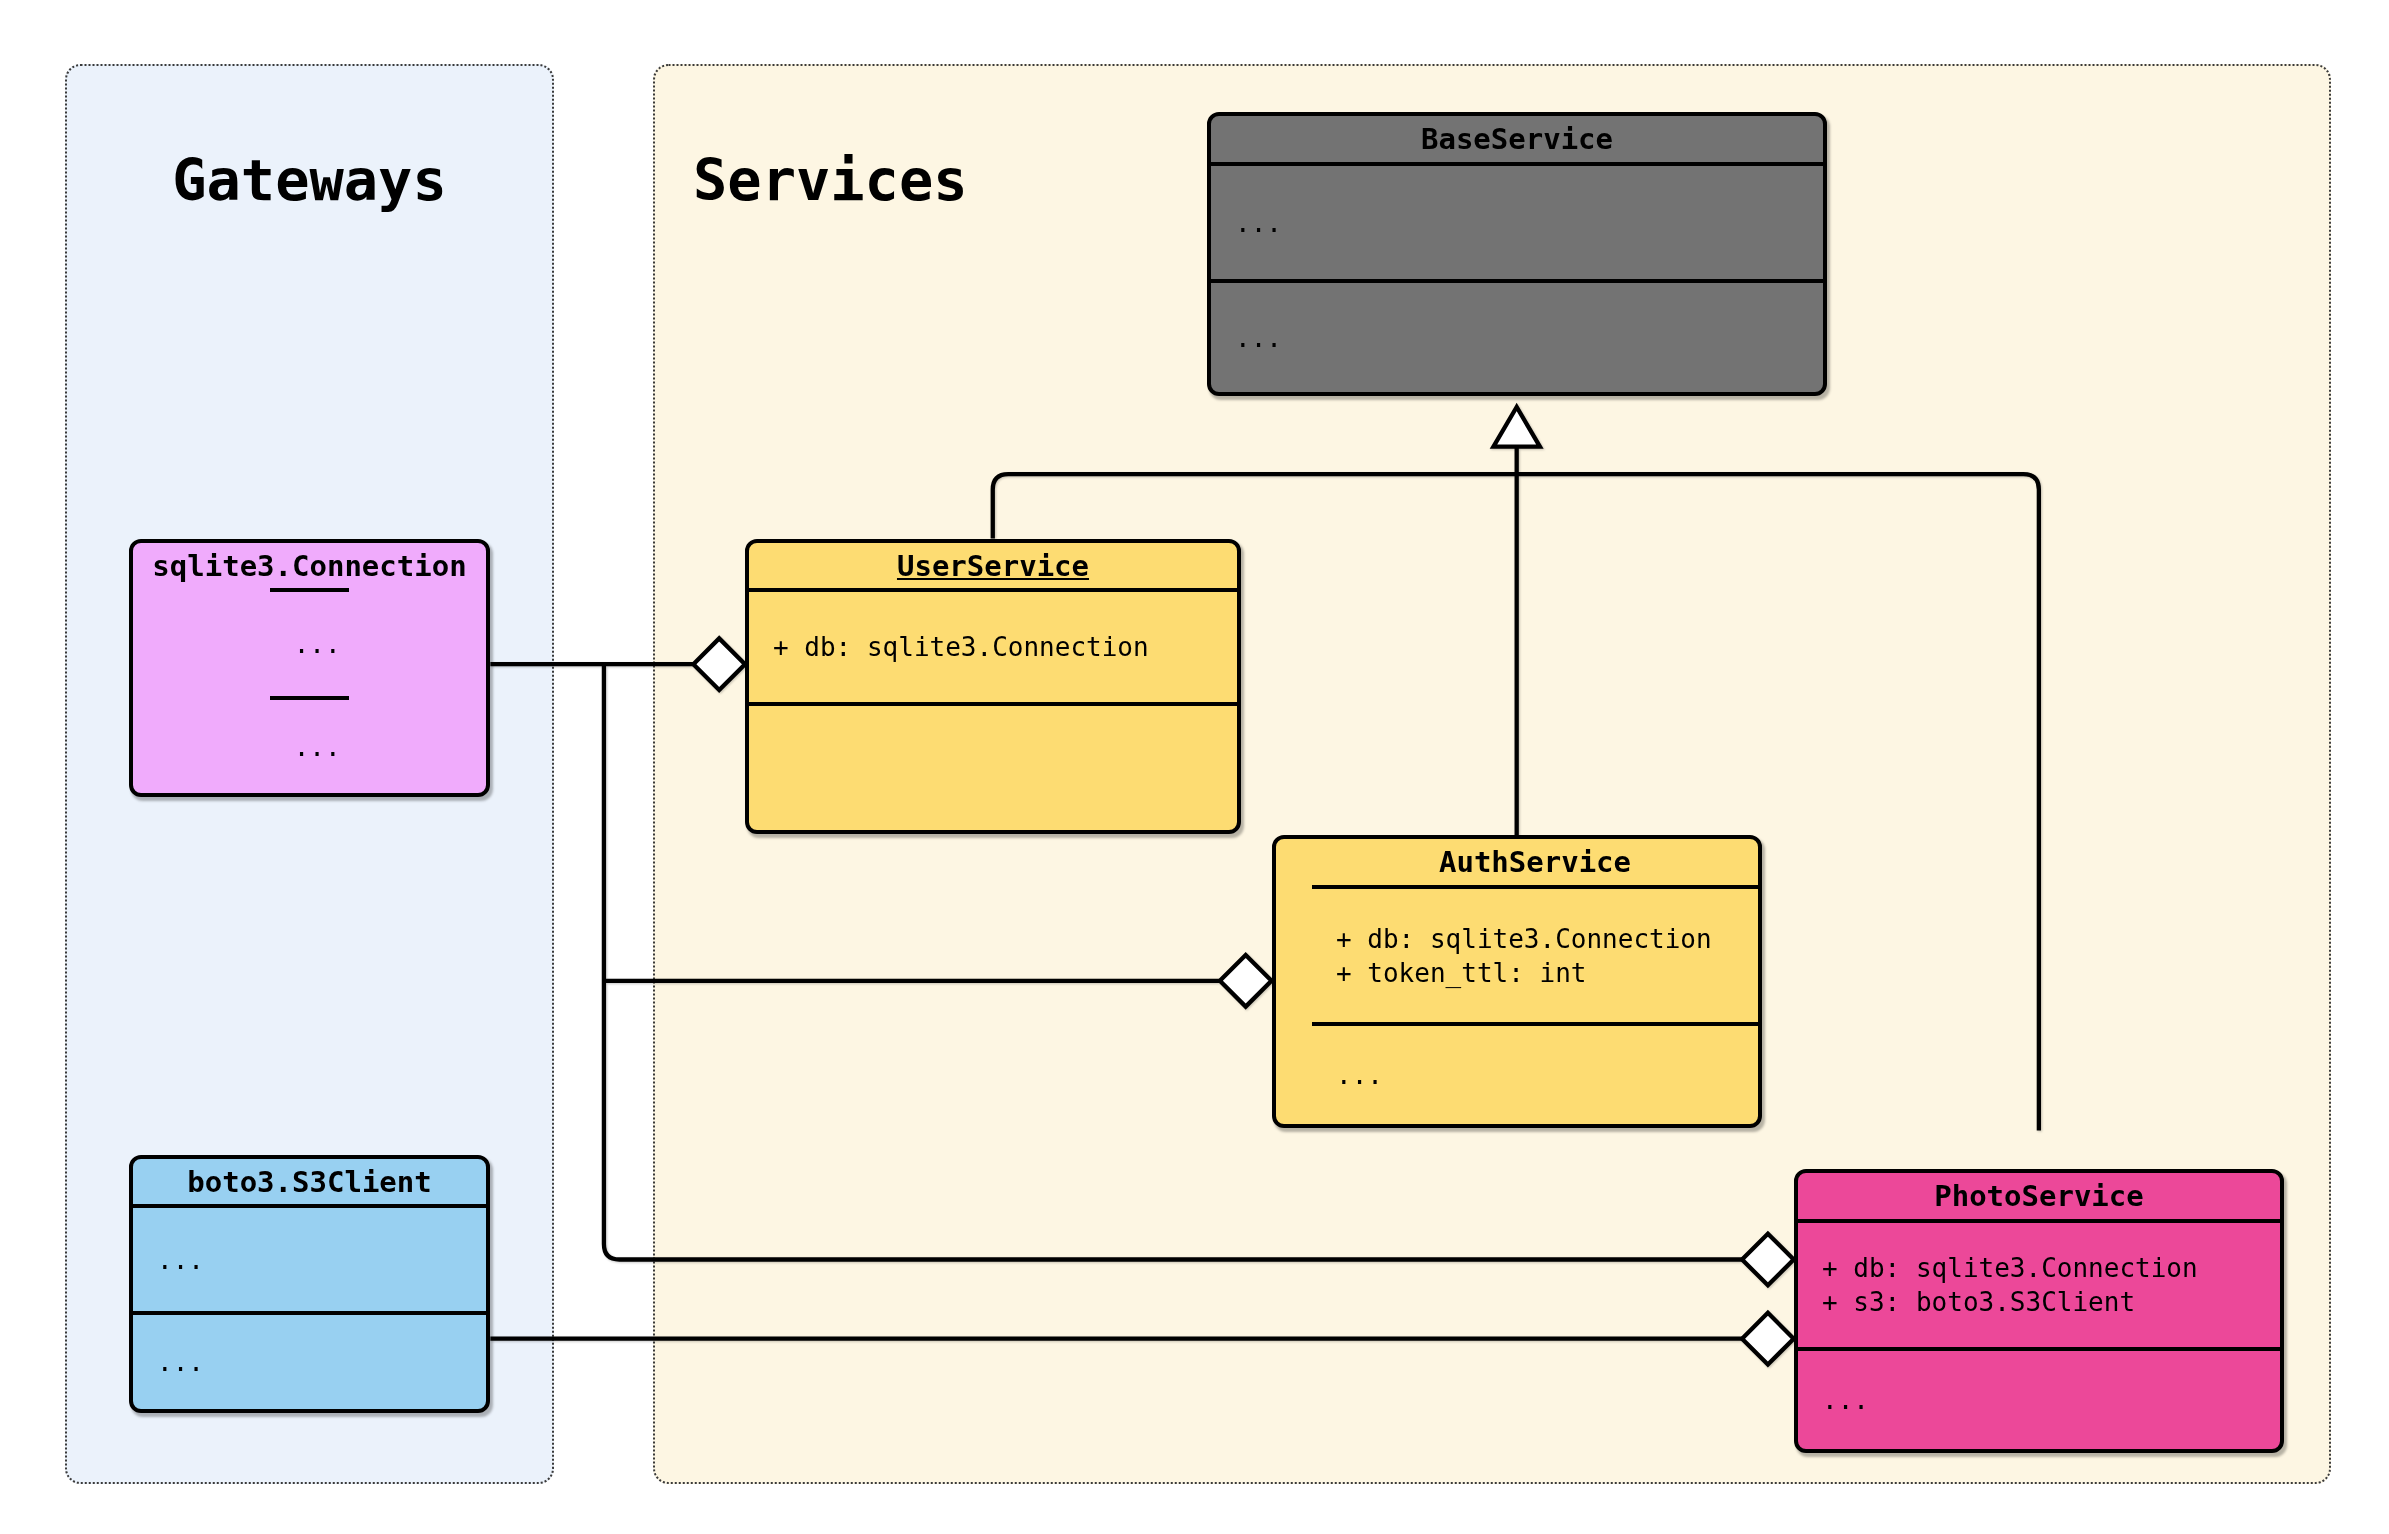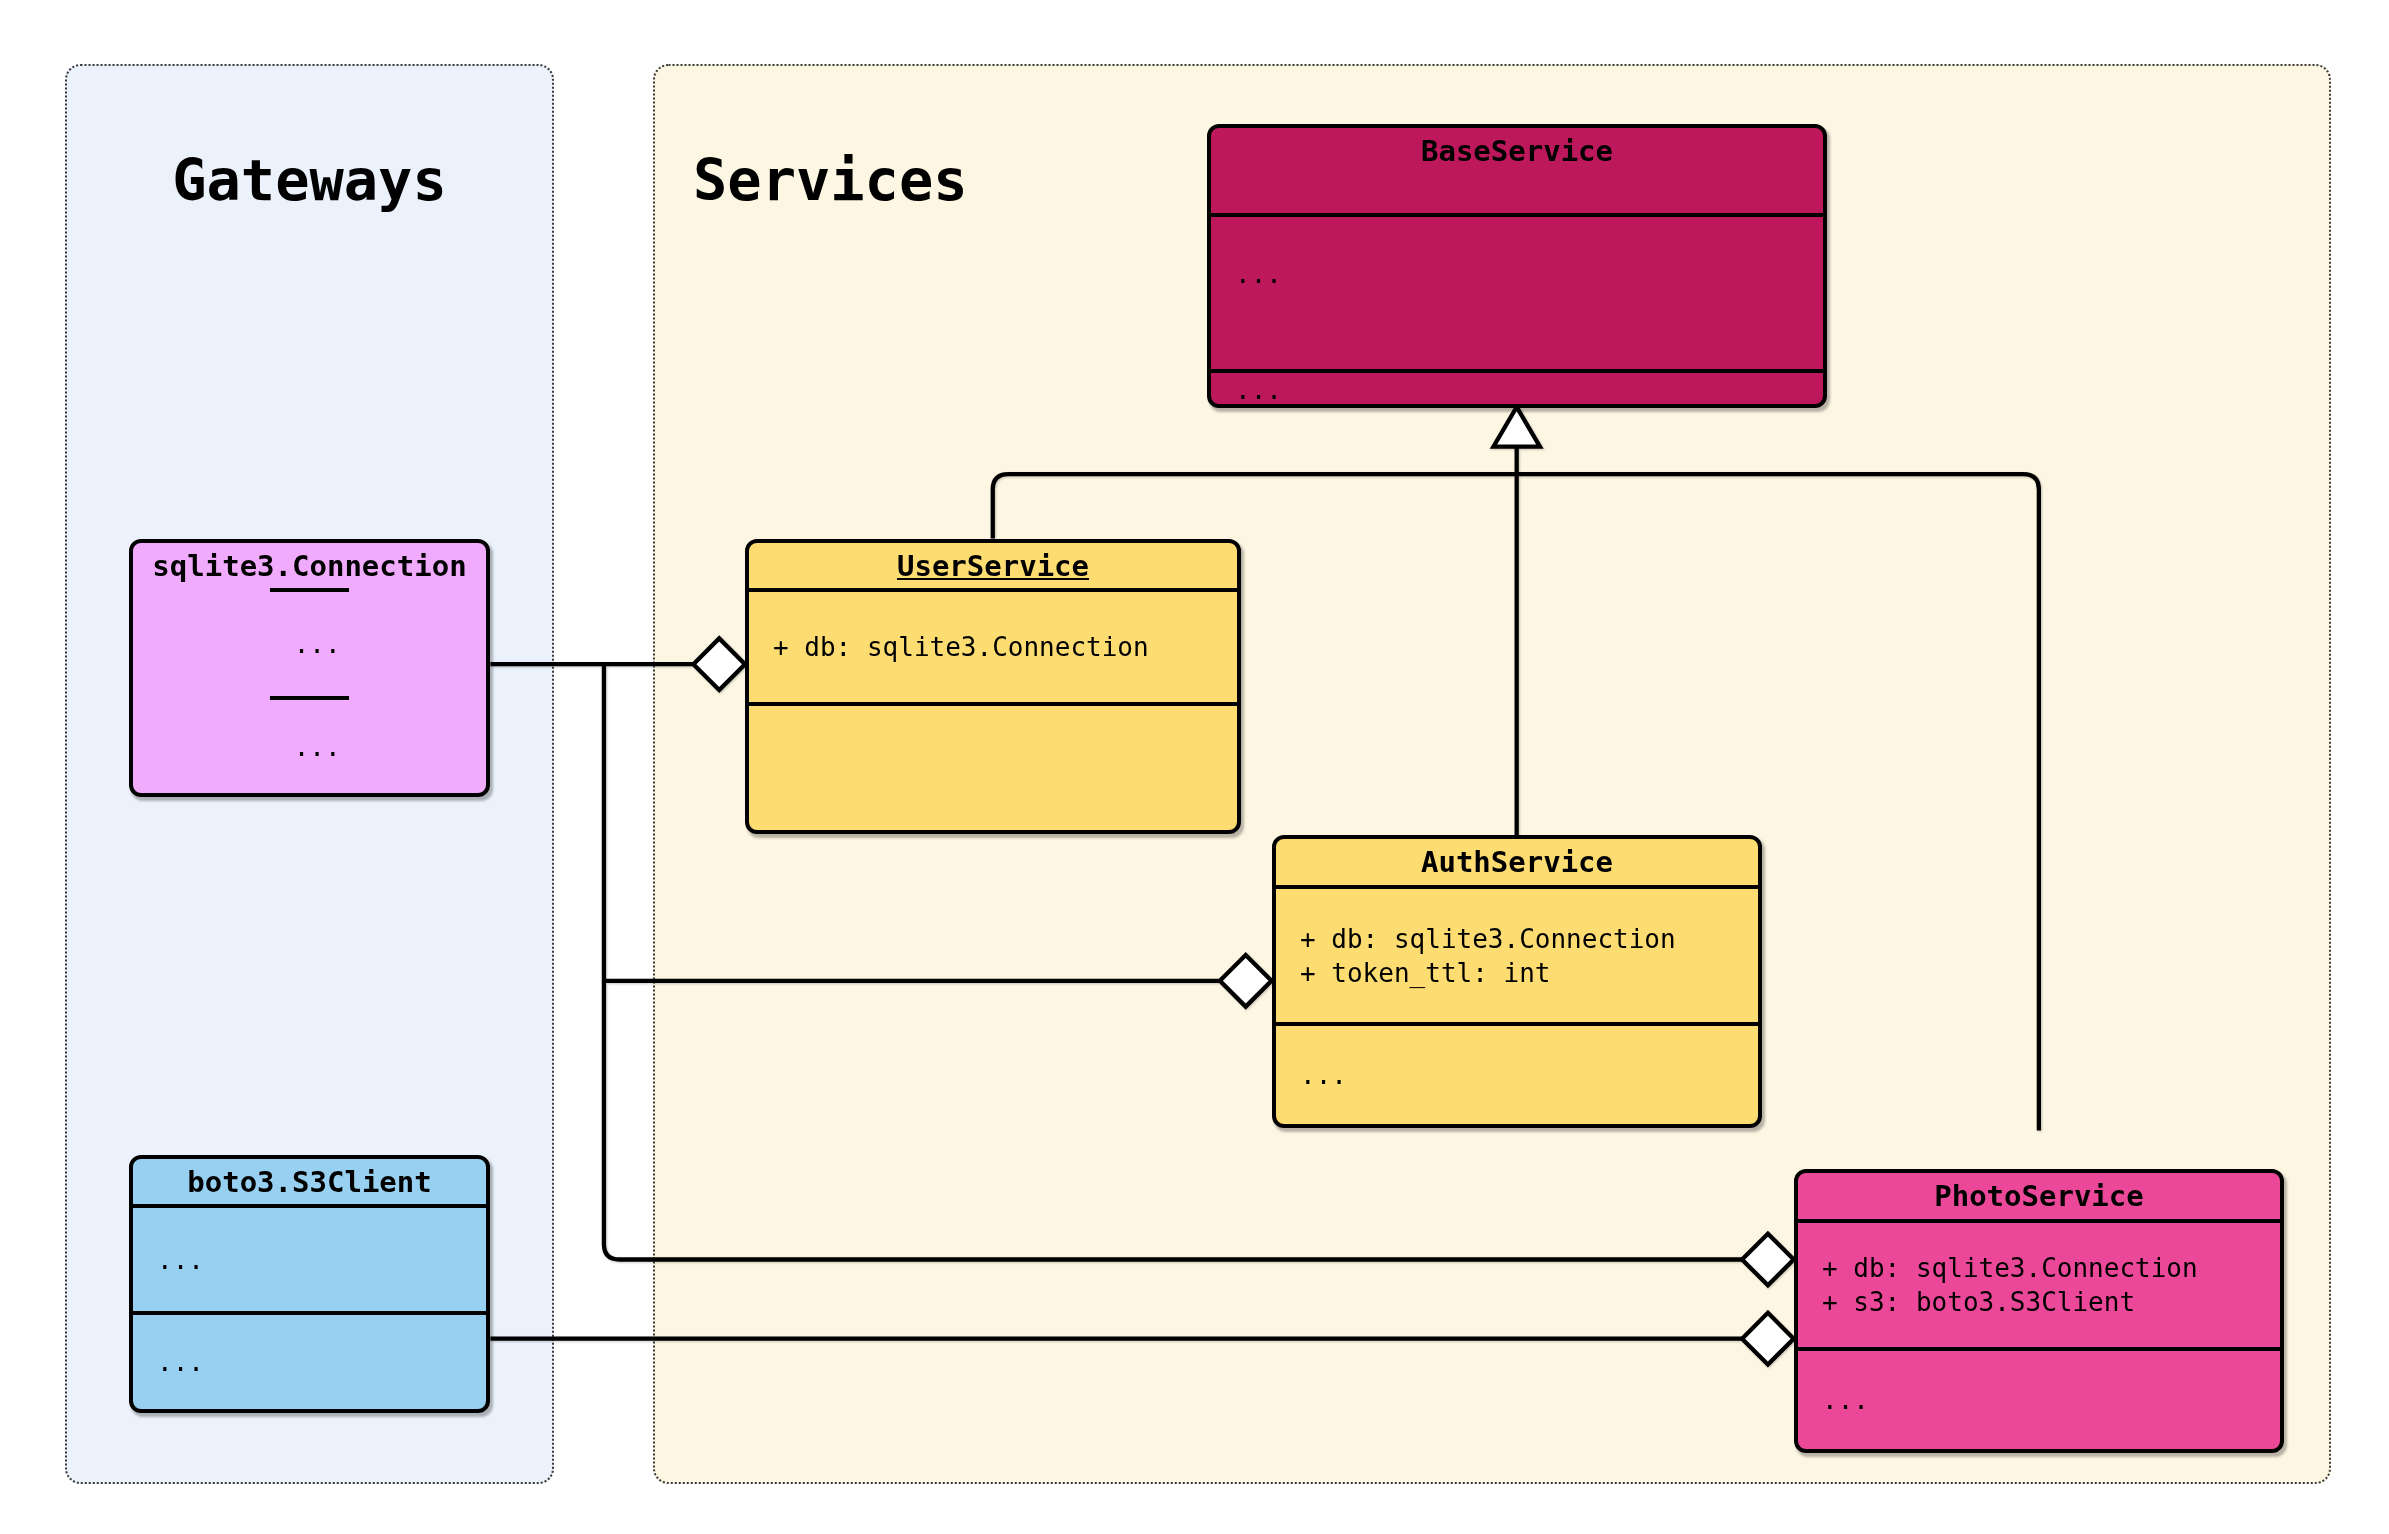--- a/index.html
+++ b/index.html
@@ -122,39 +122,39 @@
     <path d="M702 772 V1446 Q702 1464 720 1464 H2025"></path>
     <polygon points="2025,1464 2055,1434 2085,1464 2055,1494"></polygon>
 
     <path d="M702 1140 H1418"></path>
     <polygon points="1418,1140 1448,1110 1478,1140 1448,1170"></polygon>
 
     <path d="M570 1556 H2025"></path>
     <polygon points="2025,1556 2055,1526 2085,1556 2055,1586"></polygon>
   </svg>
 
-  <div class="class-box" style="left: 1207px; top: 124px; width: 620px; height: 284px; background-color: #be185d; gap: 39px;">
+  <div class="class-box" style="left: 1207px; top: 112px; width: 620px; height: 284px; background-color: #737373;">
     <div class="cmp cmp-title" style="flex:0 0 46px;">BaseService</div>
     <div class="cmp cmp-body" style="flex:0 0 117px;">
       <div class="member">...</div>
     </div>
     <div class="cmp cmp-body grow">
       <div class="member">...</div>
     </div>
   </div>
 
   <div class="class-box" style="left: 745px; top: 539px; width: 496px; height: 295px; background-color: rgb(253, 220, 114);">
     <div class="cmp cmp-title" style="flex:0 0 45px;text-decoration:underline;">UserService</div>
     <div class="cmp cmp-body" style="flex:0 0 114px;">
       <div class="member">+ db: sqlite3.Connection</div>
     </div>
     <div class="cmp cmp-body grow"></div>
   </div>
 
-  <div class="class-box" style="left: 1272px; top: 835px; width: 490px; height: 293px; background-color: rgb(253, 220, 114);">
+  <div class="class-box" style="left: 1272px; top: 835px; width: 490px; height: 293px; background-color: rgb(253, 220, 114); padding-left: 36px;">
     <div class="cmp cmp-title" style="flex:0 0 46px;">AuthService</div>
     <div class="cmp cmp-body" style="flex:0 0 137px;">
       <div class="member">+ db: sqlite3.Connection</div>
       <div class="member">+ token_ttl: int</div>
     </div>
     <div class="cmp cmp-body grow">
       <div class="member">...</div>
     </div>
   </div>
 

